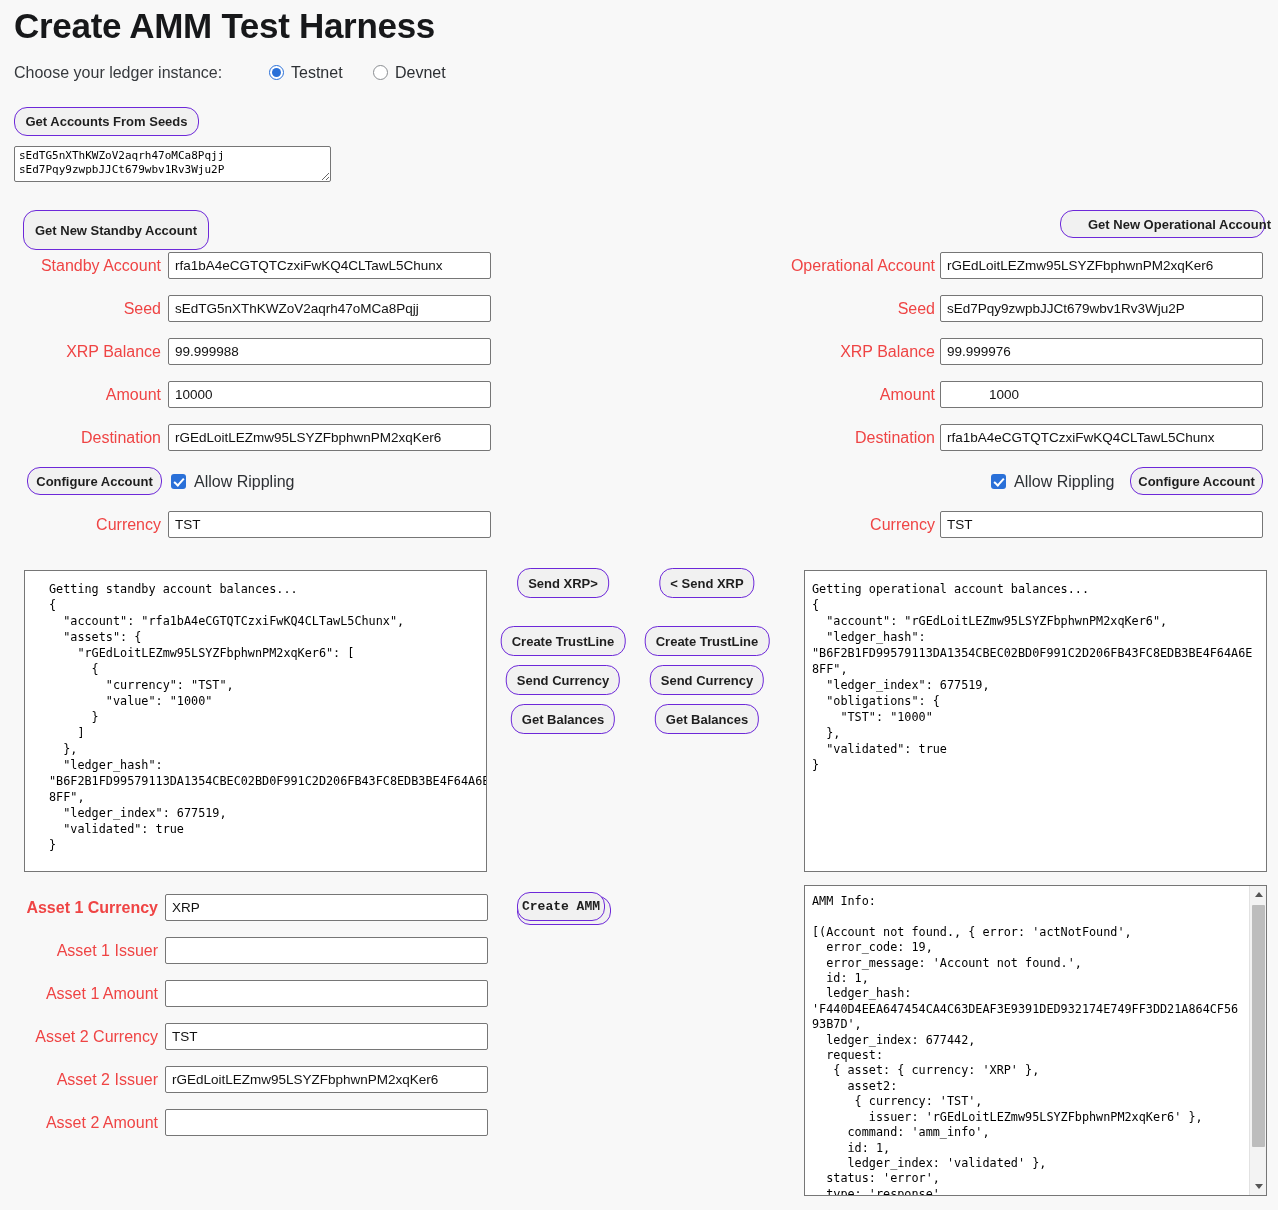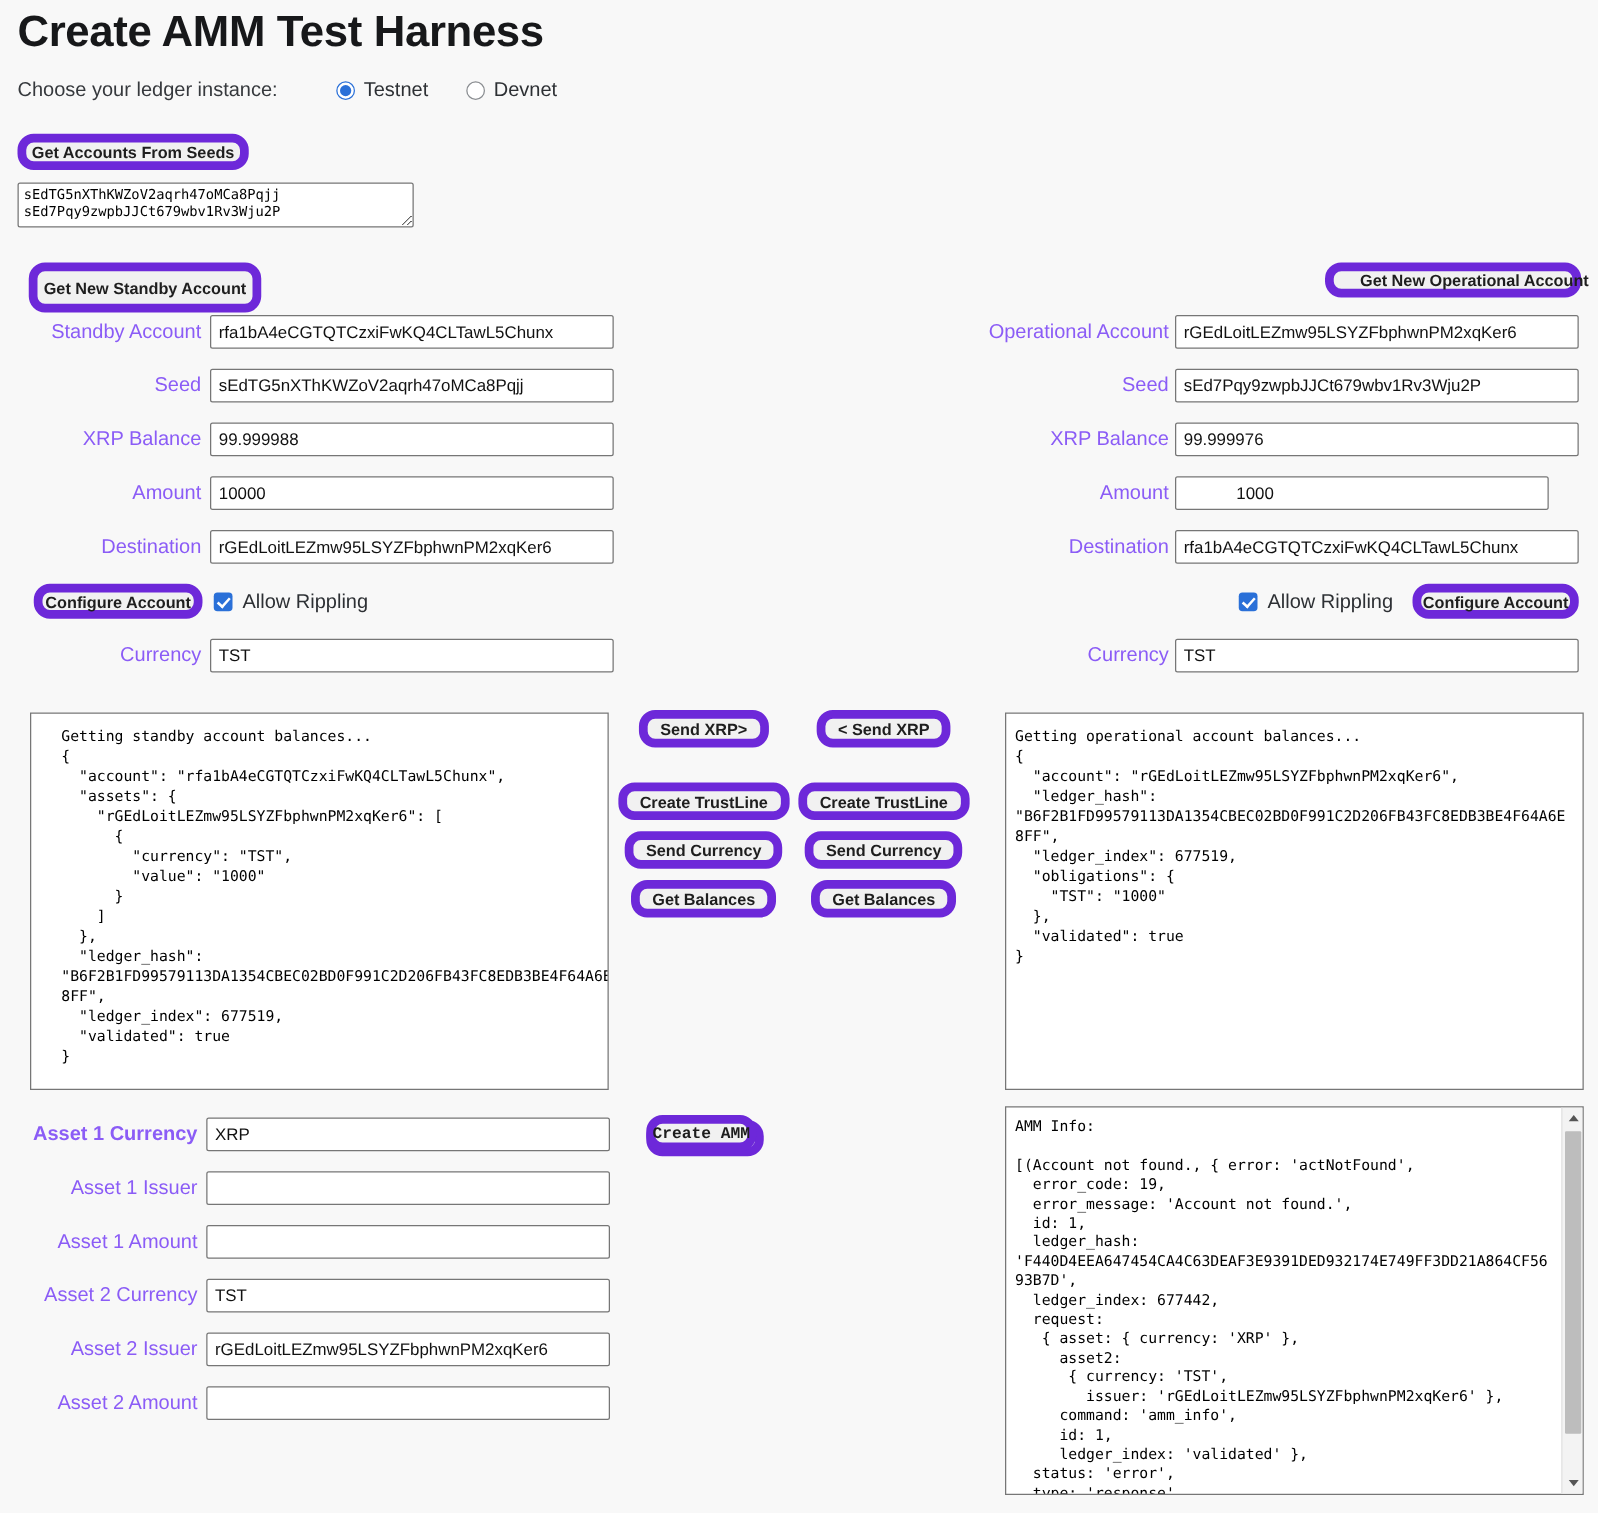--- a/index.html
+++ b/index.html
@@ -2,29 +2,29 @@
 <html><head>
 <meta charset="utf-8">
 <style>
   * { box-sizing: border-box; margin: 0; padding: 0; }
   html, body { background: #f8f8f8; }
   body { font-family: "Liberation Sans", sans-serif; }
   .canvas { position: relative; width: 1278px; height: 1210px; background: #f8f8f8; overflow: hidden; }
 
   .title { position: absolute; left: 14px; top: 6px; font-size: 35px; font-weight: 700; color: #17181a; letter-spacing: -0.3px; }
 
-  .lbl { position: absolute; font-size: 16px; color: #8b5cf6; line-height: 27px; text-align: right; white-space: nowrap; }
+  .lbl { position: absolute; font-size: 16px; color: #ef4444; line-height: 27px; text-align: right; white-space: nowrap; }
   .prompt { position: absolute; left: 14px; top: 62px; font-size: 16px; color: #36393d; line-height: 22px; }
 
   .radio { position: absolute; width: 15px; height: 15px; border-radius: 50%; border: 1.5px solid #8a8d91; background: #fff; cursor: pointer; }
   .radio.sel { border-color: #2a70d8; }
   .radio.sel::after { content: ""; position: absolute; inset: 2px; border-radius: 50%; background: #2a70d8; }
   .radio-lbl { position: absolute; font-size: 16px; color: #2d3034; line-height: 22px; }
 
-  .btn { position: absolute; display: flex; align-items: center; justify-content: center; background: #f1f1f1; border: 7px solid #6d28d9; border-radius: 13px; font-family: "Liberation Sans", sans-serif; font-size: 13px; font-weight: 700; color: #1e1e1e; cursor: pointer; white-space: nowrap; padding: 0 10px; }
+  .btn { position: absolute; display: flex; align-items: center; justify-content: center; background: #f1f1f1; border: 1px solid #6d28d9; border-radius: 13px; font-family: "Liberation Sans", sans-serif; font-size: 13px; font-weight: 700; color: #1e1e1e; cursor: pointer; white-space: nowrap; padding: 0 10px; }
 
   .inp { position: absolute; height: 27px; background: #fff; border: 1px solid #767676; border-radius: 2px; font-family: "Liberation Sans", sans-serif; font-size: 13.5px; color: #111; padding: 0 6px; outline: none; }
 
   .seeds { position: absolute; left: 14px; top: 146px; width: 317px; height: 36px; background: #fff; border: 1px solid #767676; border-radius: 2px; font-family: "DejaVu Sans Mono", monospace; font-size: 11px; line-height: 14px; color: #000; padding: 2px 4px; resize: both; outline: none; white-space: pre; overflow: hidden; }
 
   .checkbox { position: absolute; width: 15px; height: 15px; background: #2a70d8; border-radius: 3px; cursor: pointer; }
   .checkbox::after { content: ""; position: absolute; left: 5px; top: 2px; width: 4px; height: 8px; border: solid #fff; border-width: 0 2px 2px 0; transform: rotate(42deg); }
   .chk-lbl { position: absolute; font-size: 16px; color: #2d3034; line-height: 22px; }
 
   .results { position: absolute; width: 463px; height: 302px; background: #fff; border: 1px solid #767676; font-family: "DejaVu Sans Mono", monospace; font-size: 11.8px; line-height: 16px; color: #000; padding: 10px 7px 7px 7px; white-space: pre; overflow: hidden; }
@@ -86,21 +86,21 @@
   <span class="lbl" style="left:605px; top:252px; width:330px;">Operational Account</span>
   <input class="inp" style="left: 940px; top: 252px; width: 323px;" value="rGEdLoitLEZmw95LSYZFbphwnPM2xqKer6">
 
   <span class="lbl" style="left:605px; top:295px; width:330px;">Seed</span>
   <input class="inp" style="left: 940px; top: 295px; width: 323px;" value="sEd7Pqy9zwpbJJCt679wbv1Rv3Wju2P">
 
   <span class="lbl" style="left:605px; top:338px; width:330px;">XRP Balance</span>
   <input class="inp" style="left: 940px; top: 338px; width: 323px;" value="99.999976">
 
   <span class="lbl" style="left:605px; top:381px; width:330px;">Amount</span>
-  <input class="inp" style="left: 940px; top: 381px; width: 299px; padding-left: 48px;" value="1000">
+  <input class="inp" style="left: 940px; top: 381px; width: 323px; padding-left: 48px;" value="1000">
 
   <span class="lbl" style="left:605px; top:424px; width:330px;">Destination</span>
   <input class="inp" style="left: 940px; top: 424px; width: 323px;" value="rfa1bA4eCGTQTCzxiFwKQ4CLTawL5Chunx">
 
   <span class="checkbox" style="left:991px; top:474px;"></span>
   <span class="chk-lbl" style="left:1014px; top:471px;">Allow Rippling</span>
   <button class="btn" style="left:1130px; top:467px; width:133px; height:28px;">Configure Account</button>
 
   <span class="lbl" style="left:605px; top:511px; width:330px;">Currency</span>
   <input class="inp" style="left: 940px; top: 511px; width: 323px;" value="TST">

